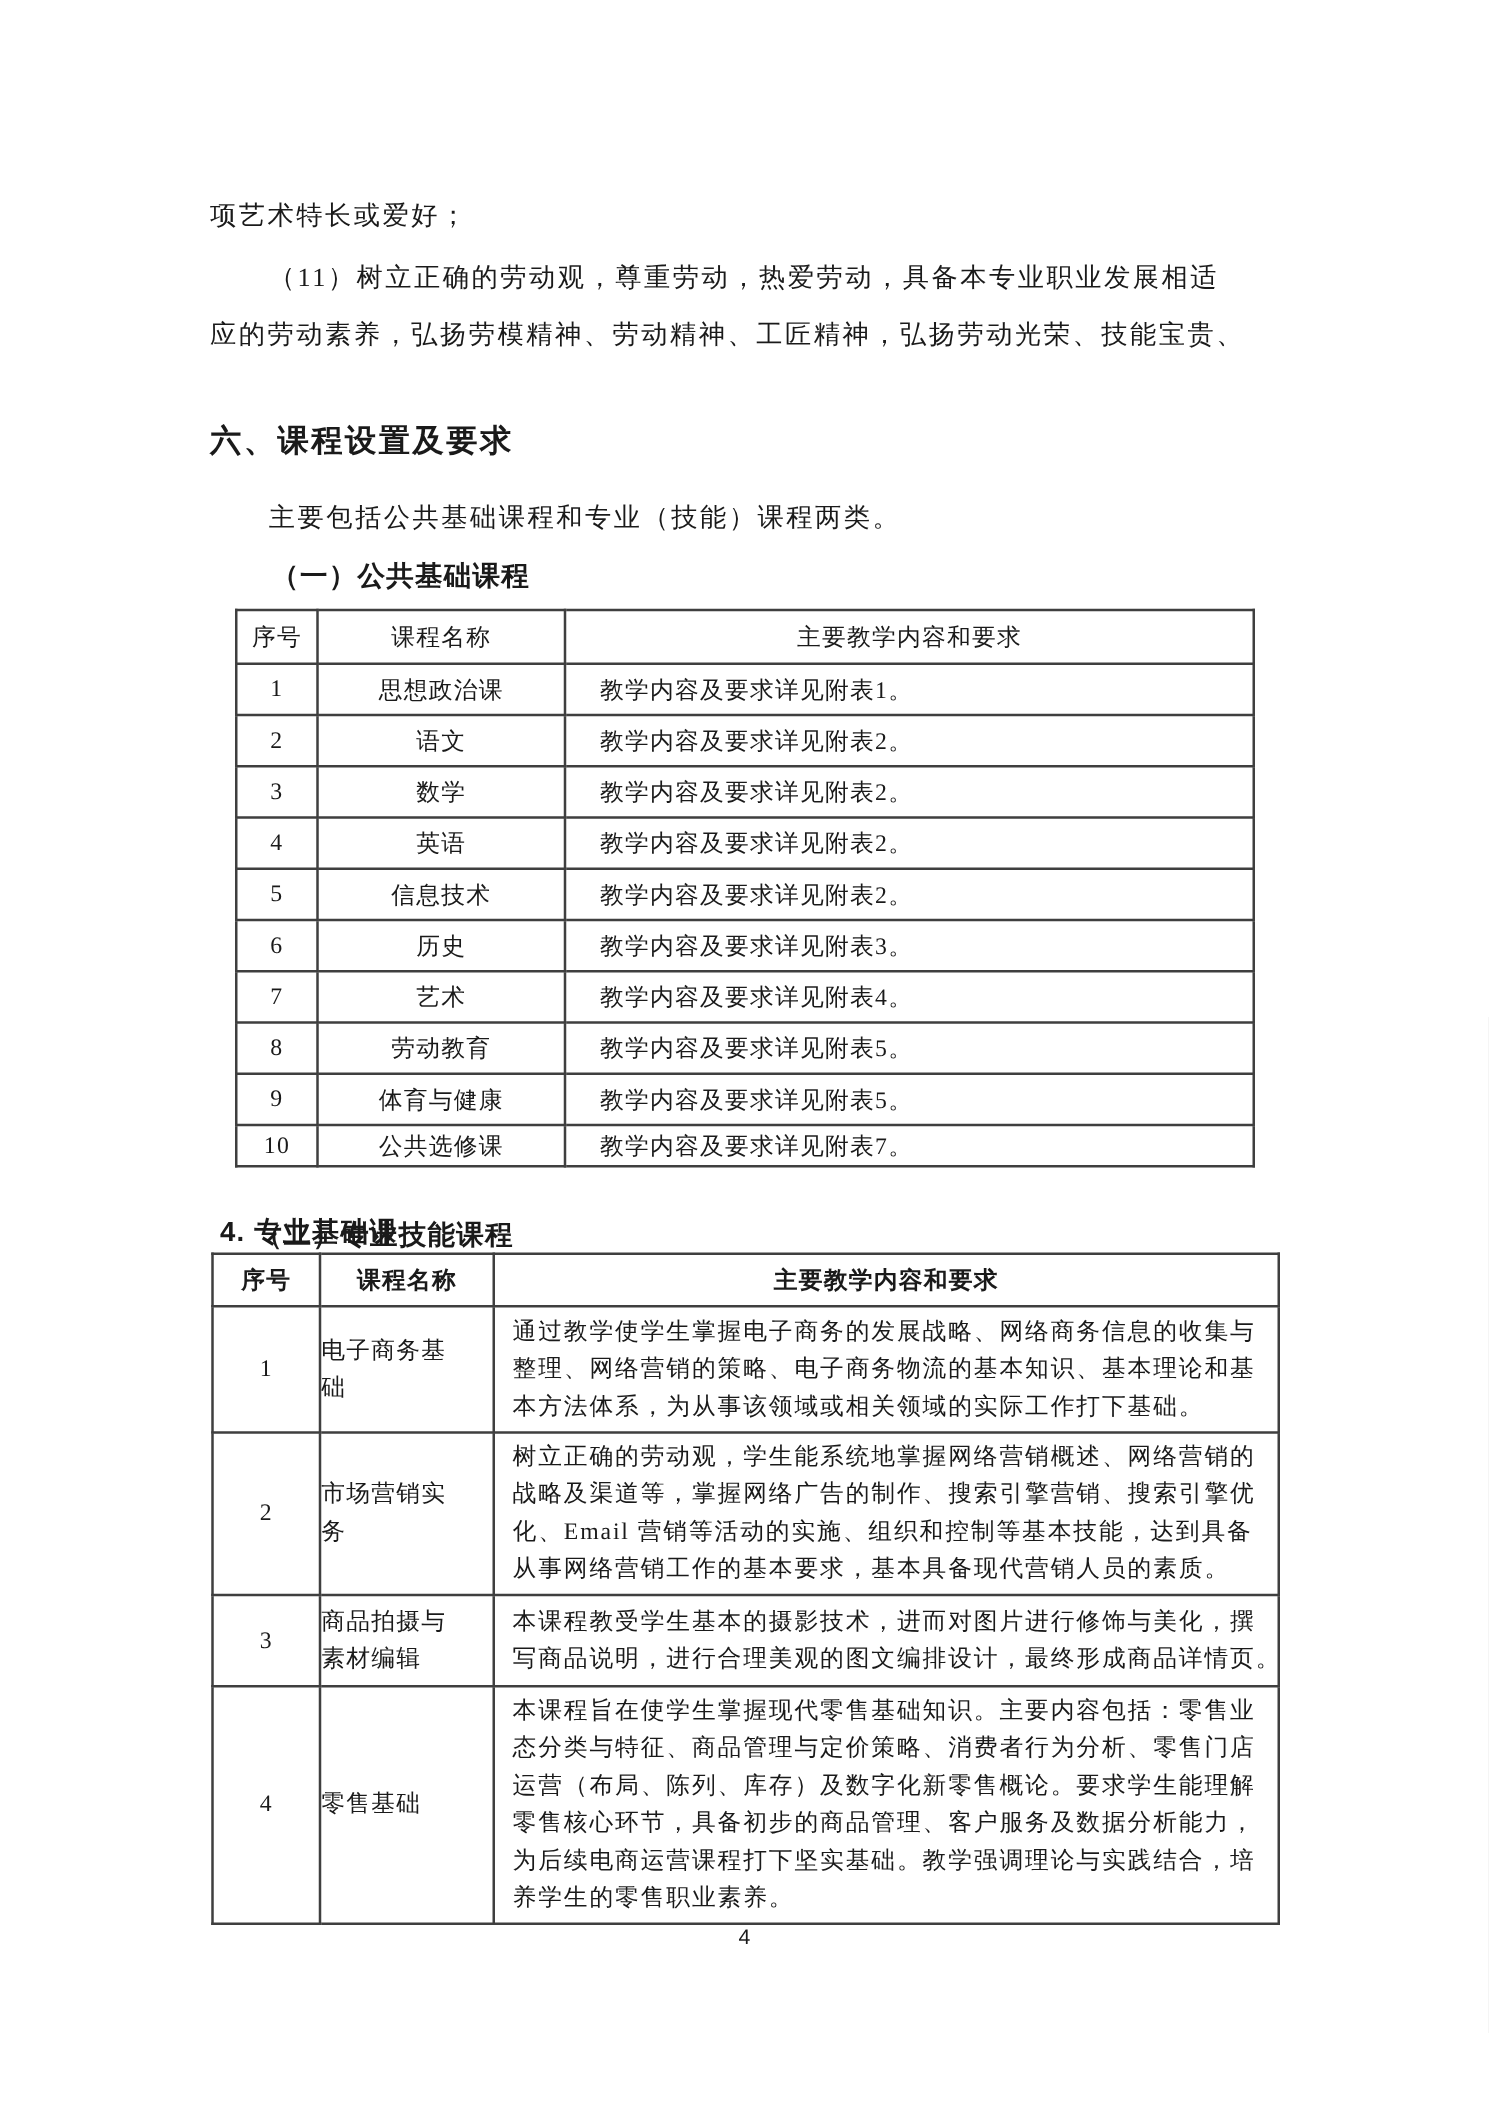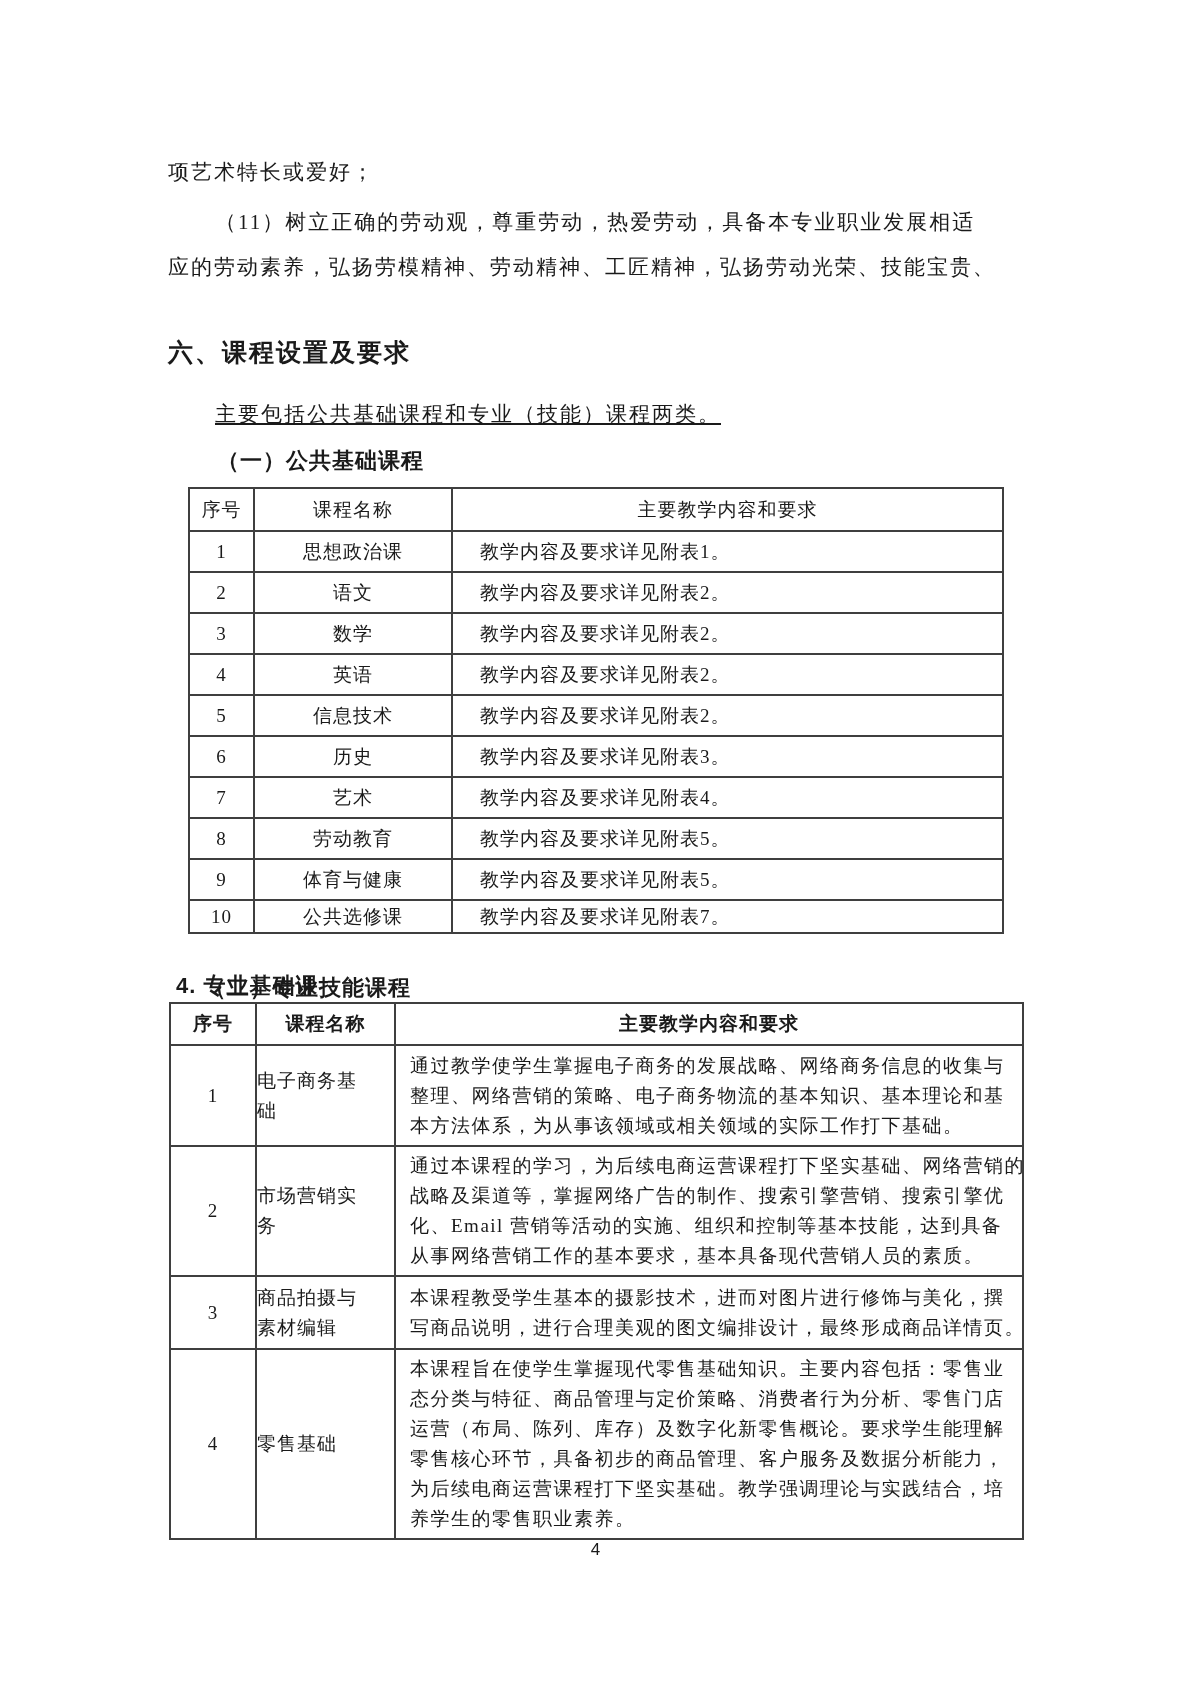--- a/index.html
+++ b/index.html
@@ -29,21 +29,20 @@
     font-family:"Liberation Sans", sans-serif;
     font-weight:bold;
     font-size:25px;
     letter-spacing:2px;
     white-space:nowrap;
   }
   .lead-line {
     font-size:21px;
     letter-spacing:2px;
     white-space:nowrap;
-    text-decoration:underline;
   }
   .h-sub {
     font-family:"Liberation Sans", sans-serif;
     font-weight:bold;
     font-size:22px;
     letter-spacing:1px;
     white-space:nowrap;
   }
 
   
@@ -194,21 +193,21 @@
           <div class="ct-line">本方法体系，为从事该领域或相关领域的实际工作打下基础。</div>
         </td>
       </tr>
       <tr style="height:125px">
         <td class="c-num">2</td>
         <td class="c-name">
           <div class="nm-line">市场营销实</div>
           <div class="nm-line">务</div>
         </td>
         <td class="c-content">
-          <div class="ct-line">通过本课程的学习，为后续电商运营课程打下坚实基础、网络营销的</div>
+          <div class="ct-line">树立正确的劳动观，学生能系统地掌握网络营销概述、网络营销的</div>
           <div class="ct-line">战略及渠道等，掌握网络广告的制作、搜索引擎营销、搜索引擎优</div>
           <div class="ct-line">化、Email 营销等活动的实施、组织和控制等基本技能，达到具备</div>
           <div class="ct-line">从事网络营销工作的基本要求，基本具备现代营销人员的素质。</div>
         </td>
       </tr>
       <tr style="height:73px">
         <td class="c-num">3</td>
         <td class="c-name">
           <div class="nm-line">商品拍摄与</div>
           <div class="nm-line">素材编辑</div>

